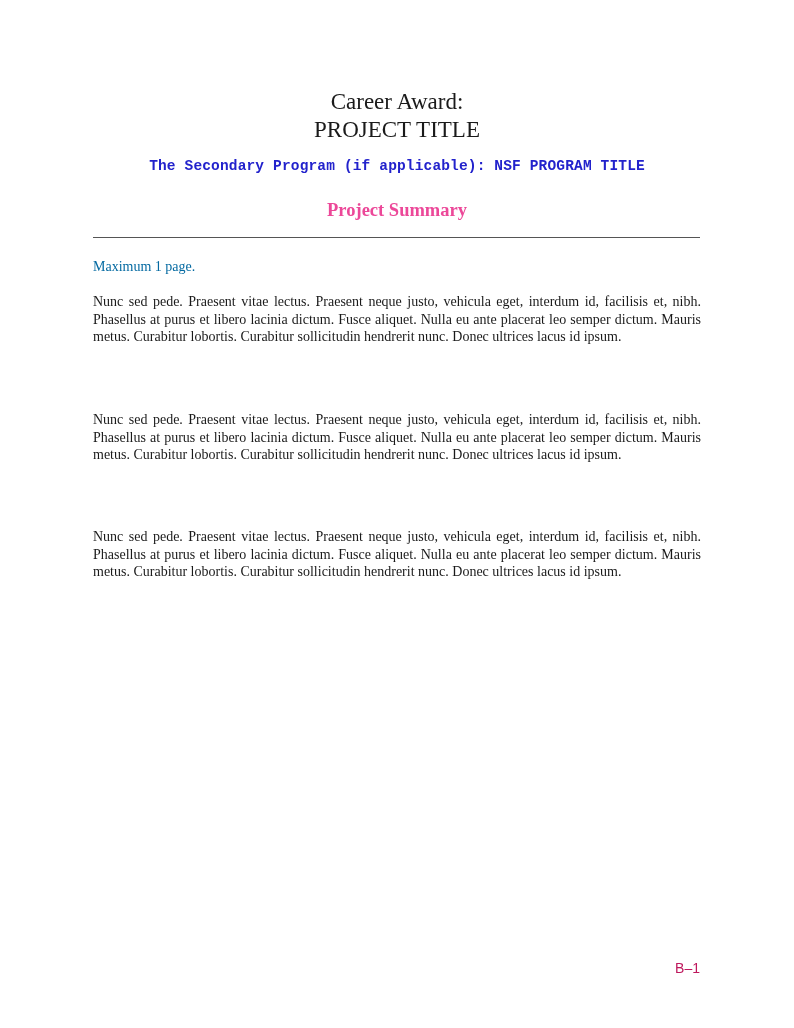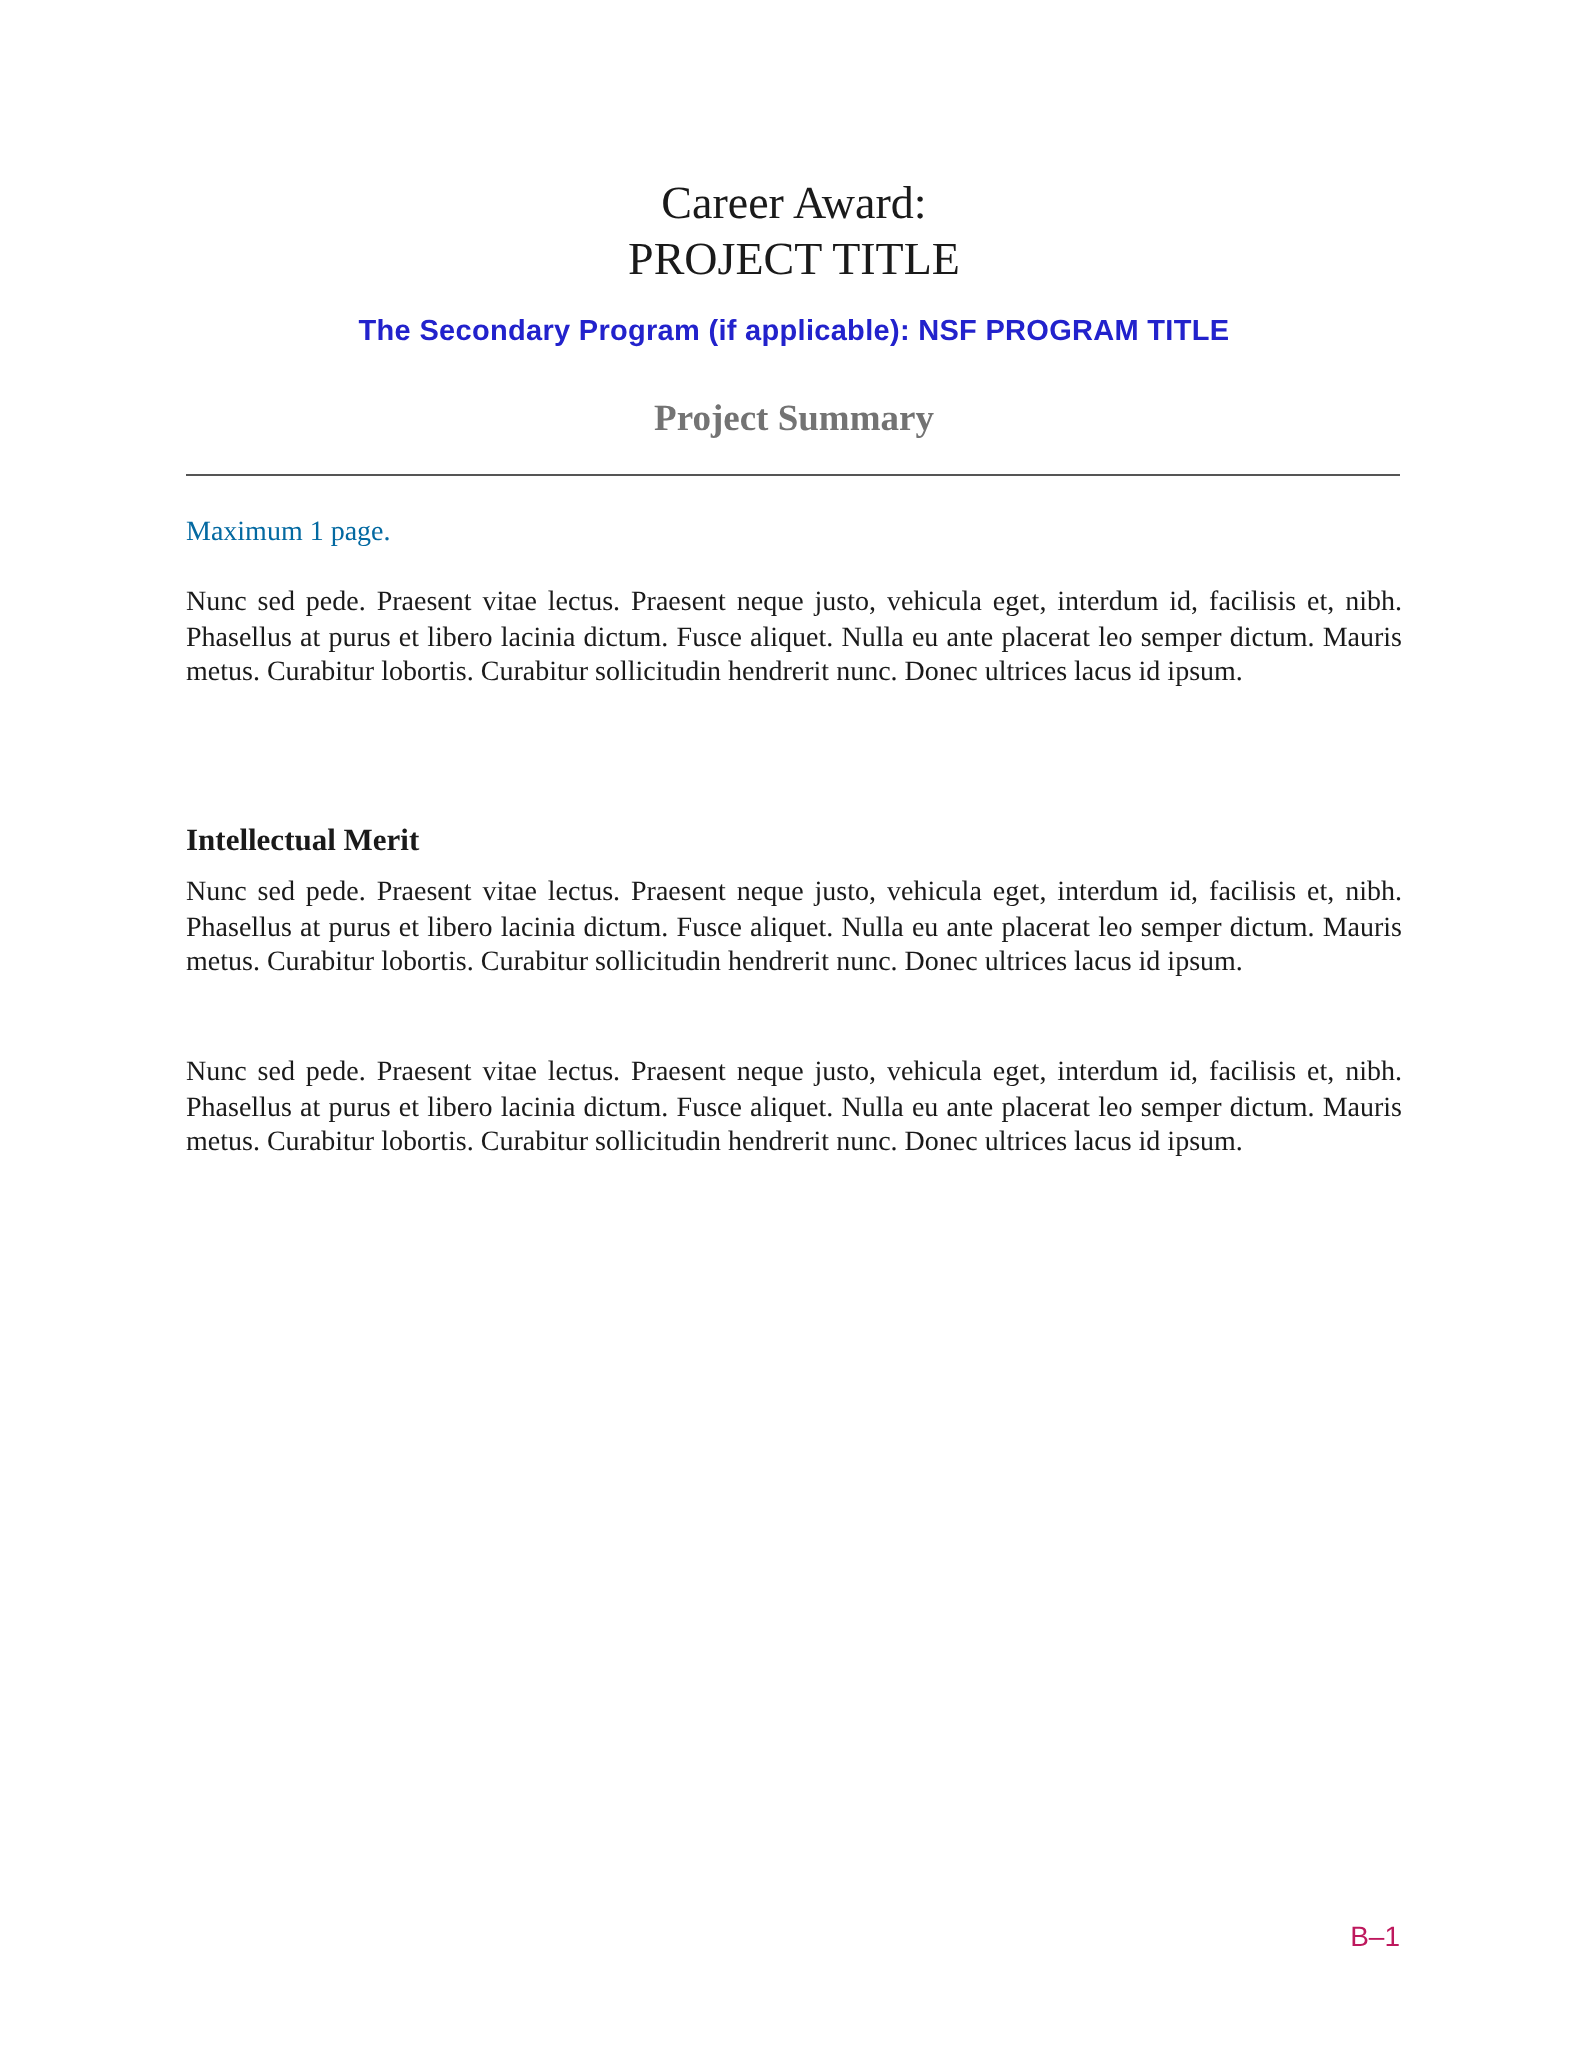--- a/index.html
+++ b/index.html
@@ -40,37 +40,37 @@
       font-family: Liberation Serif, serif;
       font-size: 23px;
       line-height: 28px;
       color: #1a1a1a;
     }
     .secondary-program {
       position: absolute;
       top: 157px;
       left: 0; width: 794px;
       text-align: center;
-      font-family: Liberation Sans, sans-serif;
+      font-family: Liberation Mono, monospace;
       font-weight: bold;
       font-size: 14.5px;
       line-height: 18px;
       color: #2222cc;
       letter-spacing: 0.15px;
     }
     .summary-heading {
       position: absolute;
       top: 198px;
       left: 0; width: 794px;
       text-align: center;
       font-family: "Liberation Serif", "DejaVu Serif", serif;
       font-weight: bold;
       font-size: 18.5px;
       line-height: 24px;
-      color: #737373;
+      color: #ec4899;
     }
     .hrule {
       position: absolute;
       top: 237px;
       left: 93px;
       width: 607px;
       height: 0;
       border-top: 1.2px solid #555555;
     }
     .max-note {
@@ -133,21 +133,20 @@
 
   <div class="hrule"></div>
 
   <div class="max-note">Maximum 1 page.</div>
 
   <div class="section sec-overview">
     <p class="section-body">Nunc sed pede. Praesent vitae lectus. Praesent neque justo, vehicula eget, interdum id, facilisis et, nibh. Phasellus at purus et libero lacinia dictum. Fusce aliquet. Nulla eu ante placerat leo semper dictum. Mauris metus. Curabitur lobortis. Curabitur sollicitudin hendrerit nunc. Donec ultrices lacus id ipsum.</p>
   </div>
 
   <div class="section sec-merit">
-    <h3 class="section-title">Intellectual Merit</h3>
     <p class="section-body">Nunc sed pede. Praesent vitae lectus. Praesent neque justo, vehicula eget, interdum id, facilisis et, nibh. Phasellus at purus et libero lacinia dictum. Fusce aliquet. Nulla eu ante placerat leo semper dictum. Mauris metus. Curabitur lobortis. Curabitur sollicitudin hendrerit nunc. Donec ultrices lacus id ipsum.</p>
   </div>
 
   <div class="section sec-broader">
     <p class="section-body">Nunc sed pede. Praesent vitae lectus. Praesent neque justo, vehicula eget, interdum id, facilisis et, nibh. Phasellus at purus et libero lacinia dictum. Fusce aliquet. Nulla eu ante placerat leo semper dictum. Mauris metus. Curabitur lobortis. Curabitur sollicitudin hendrerit nunc. Donec ultrices lacus id ipsum.</p>
   </div>
 
   <div class="page-number">B–1</div>
 
 </div>

